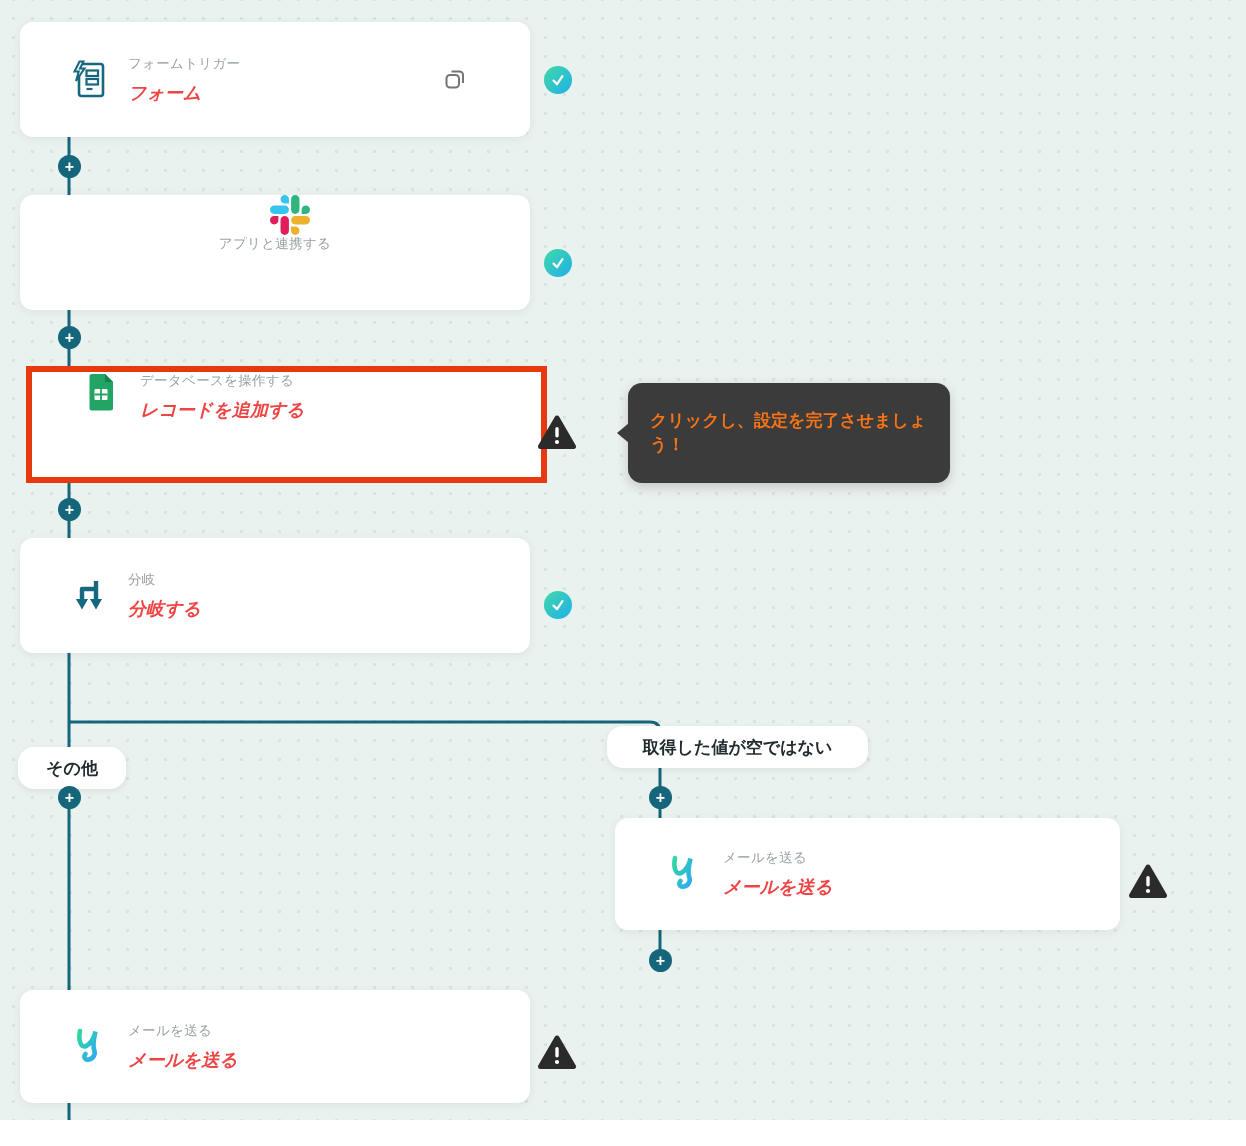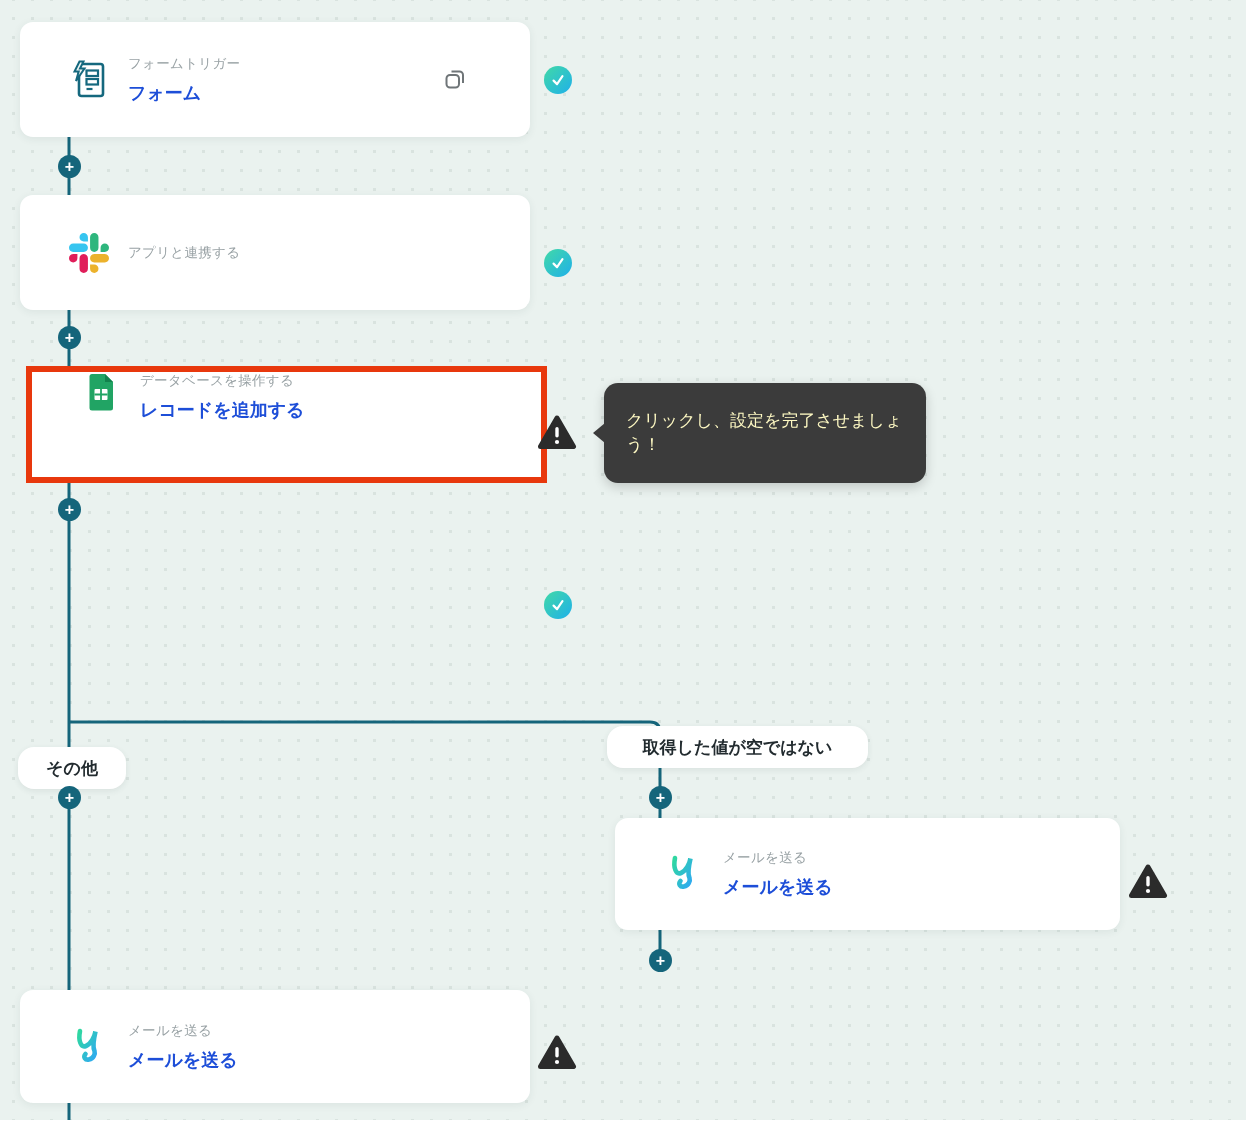--- a/index.html
+++ b/index.html
@@ -17,21 +17,21 @@
   .connectors{position:absolute;left:0;top:0;z-index:0;}
   .card{
     position:absolute;background:#fff;border-radius:13px;
     box-shadow:0 2px 8px rgba(40,70,70,.08);
     display:flex;align-items:center;
     width:510px;height:115px;z-index:2;cursor:pointer;
   }
   .icon-box{width:46px;margin-left:46px;margin-right:16px;flex:none;display:flex;align-items:center;justify-content:center;}
   .texts{display:flex;flex-direction:column;gap:8px;}
   .category{font-size:13.5px;color:#99a2a5;letter-spacing:.3px;}
-  .title{font-size:18px;font-weight:700;color:#1d4ed8;}
+  .title{font-size:18px;font-weight:700;color:#ef4444;font-style:italic;}
   .copy-btn{position:absolute;right:62px;top:50%;transform:translateY(-50%);width:26px;height:26px;border:none;background:transparent;padding:0;cursor:pointer;}
   .red-wrap{
     position:absolute;left:26px;top:366px;width:521px;height:117px;
     box-sizing:border-box;border:6px solid #e8380d;border-radius:0;
     background:#fff;z-index:2;display:flex;align-items:flex-start;cursor:pointer;
   }
   .check-badge{
     position:absolute;width:28px;height:28px;border-radius:50%;
     background:linear-gradient(135deg,#41d9a7 0%,#1fb0ea 100%);
     display:flex;align-items:center;justify-content:center;z-index:3;
@@ -43,25 +43,26 @@
     font-size:16px;font-weight:700;line-height:1;z-index:3;cursor:pointer;user-select:none;
     padding:0;border:none;
   }
   .pill{
     position:absolute;background:#fff;border-radius:16px;
     display:flex;align-items:center;justify-content:center;
     font-size:17px;font-weight:700;color:#222b2f;z-index:2;
     box-shadow:0 2px 6px rgba(40,70,70,.09);cursor:pointer;
   }
   .tooltip{
-    position:absolute;left:604px;top:383px;width:322px;height:100px;
+    position:absolute;left:628px;top:383px;width:322px;height:100px;
     box-sizing:border-box;background:#3b3b3b;border-radius:14px;
     display:flex;align-items:center;padding:0 22px;
-    color:#fef9c3;font-size:17px;line-height:1.4;z-index:4;
+    color:#f97316;font-size:17px;line-height:1.4;z-index:4;
     box-shadow:0 4px 12px rgba(0,0,0,.18);
+    font-weight:bold;
   }
   .tooltip-arrow{
     position:absolute;left:-11px;top:calc(50% - 10px);width:0;height:0;
     border-top:10px solid transparent;border-bottom:10px solid transparent;
     border-right:12px solid #3b3b3b;
   }
 </style>
 </head>
 <body>
 
@@ -95,21 +96,21 @@
   </div>
   <div class="check-badge" style="left:544px;top:66px;">
     <svg width="16" height="14" viewBox="0 0 24 22">
       <path d="M5 12 l5.5 5.5 L19 5" stroke="#fff" stroke-width="3.4" fill="none" stroke-linecap="round" stroke-linejoin="round"></path>
     </svg>
   </div>
   <button class="plus" style="left:58px;top:155px;">
       <span>+</span>
     </button>
 
-  <div class="card" style="left:20px;top:195px;">
+  <div class="card" style="left:20px;top:195px;flex-direction:column;">
     <span class="icon-box">
       <svg width="40" height="40" viewBox="0 0 122.8 122.8">
         <path d="M25.8 77.6c0 7.1-5.8 12.9-12.9 12.9S0 84.7 0 77.6s5.8-12.9 12.9-12.9h12.9v12.9zm6.5 0c0-7.1 5.8-12.9 12.9-12.9s12.9 5.8 12.9 12.9v32.3c0 7.1-5.8 12.9-12.9 12.9s-12.9-5.8-12.9-12.9V77.6z" fill="#E01E5A"></path>
         <path d="M45.2 25.8c-7.1 0-12.9-5.8-12.9-12.9S38.1 0 45.2 0s12.9 5.8 12.9 12.9v12.9H45.2zm0 6.5c7.1 0 12.9 5.8 12.9 12.9s-5.8 12.9-12.9 12.9H12.9C5.8 58.1 0 52.3 0 45.2s5.8-12.9 12.9-12.9h32.3z" fill="#36C5F0"></path>
         <path d="M97 45.2c0-7.1 5.8-12.9 12.9-12.9s12.9 5.8 12.9 12.9-5.8 12.9-12.9 12.9H97V45.2zm-6.5 0c0 7.1-5.8 12.9-12.9 12.9s-12.9-5.8-12.9-12.9V12.9C64.7 5.8 70.5 0 77.6 0s12.9 5.8 12.9 12.9v32.3z" fill="#2EB67D"></path>
         <path d="M77.6 97c7.1 0 12.9 5.8 12.9 12.9s-5.8 12.9-12.9 12.9-12.9-5.8-12.9-12.9V97h12.9zm0-6.5c-7.1 0-12.9-5.8-12.9-12.9s5.8-12.9 12.9-12.9h32.3c7.1 0 12.9 5.8 12.9 12.9s-5.8 12.9-12.9 12.9H77.6z" fill="#ECB22C"></path>
       </svg>
     </span>
     <span class="texts">
       <span class="category">アプリと連携する</span>
@@ -147,20 +148,34 @@
     </svg>
   </div>
   <div class="tooltip">
     <span class="tooltip-arrow"></span>
     <span>クリックし、設定を完了させましょう！</span>
   </div>
   <button class="plus" style="left:58px;top:498px;">
       <span>+</span>
     </button>
 
+  <div class="card" style="left:20px;top:538px;">
+    <span class="icon-box">
+      <svg width="36" height="40" viewBox="0 0 36 40" fill="none">
+        <path d="M25 5 V24" stroke="#15687e" stroke-width="4.4"></path>
+        <path d="M25 13 H11 V24" stroke="#15687e" stroke-width="4.4" stroke-linejoin="round"></path>
+        <path d="M5 23 h12 l-6 10.5 z" fill="#15687e"></path>
+        <path d="M19 23 h12 l-6 10.5 z" fill="#15687e"></path>
+      </svg>
+    </span>
+    <span class="texts">
+      <span class="category">分岐</span>
+      <span class="title">分岐する</span>
+    </span>
+  </div>
   <div class="check-badge" style="left:544px;top:591px;">
     <svg width="16" height="14" viewBox="0 0 24 22">
       <path d="M5 12 l5.5 5.5 L19 5" stroke="#fff" stroke-width="3.4" fill="none" stroke-linecap="round" stroke-linejoin="round"></path>
     </svg>
   </div>
 
   <div class="pill" style="left:18px;top:727px;width:108px;height:42px;margin-top:20px;">
     <span>その他</span>
   </div>
   <div class="pill" style="left:607px;top:726px;width:261px;height:42px;">

